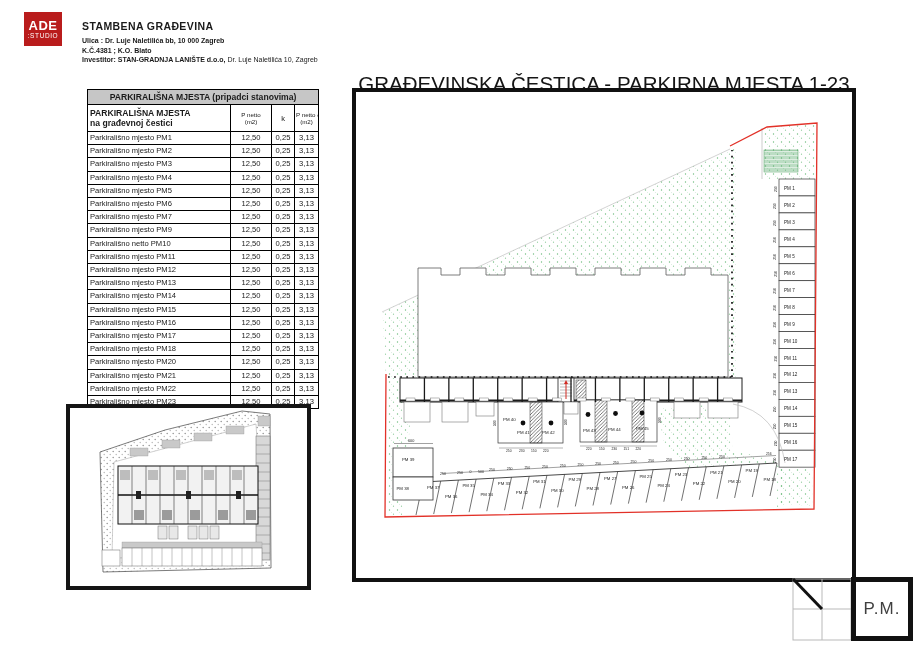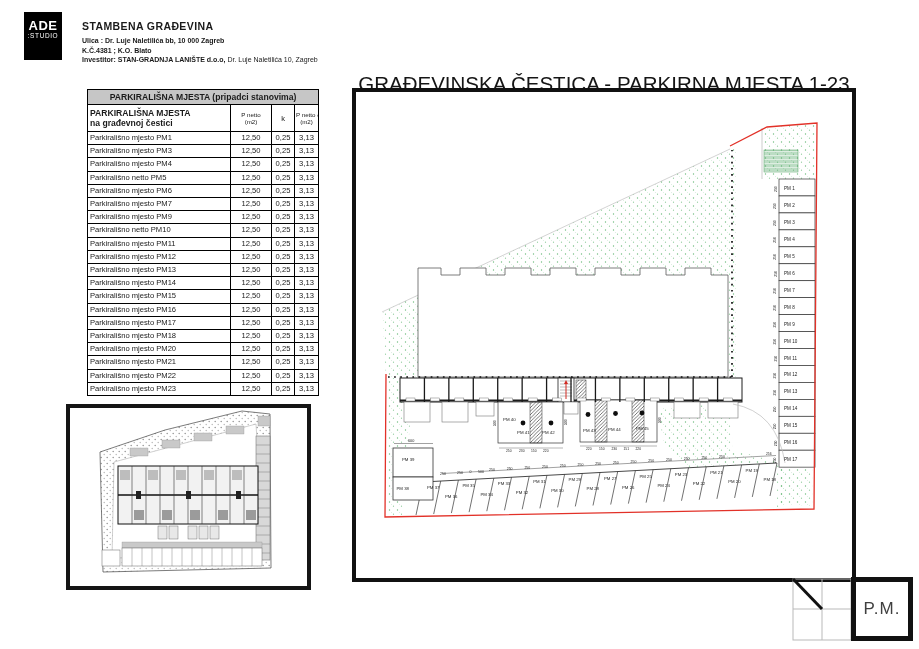--- a/index.html
+++ b/index.html
@@ -1,18 +1,18 @@
 <!DOCTYPE html>
 <html><head>
 <meta charset="utf-8">
 <style>
   html,body{margin:0;padding:0;background:#fff;}
   body{width:919px;height:649px;position:relative;font-family:"Liberation Sans",sans-serif;color:#1a1a1a;overflow:hidden;}
   
-  .logo{position:absolute;left:24px;top:12px;width:38px;height:48px;background:#000000;color:#fff;text-align:center;}
+  .logo{position:absolute;left:24px;top:12px;width:38px;height:34px;background:#b91c1c;color:#fff;text-align:center;}
   .logo .l1{font-size:13px;font-weight:bold;letter-spacing:.5px;margin-top:7px;line-height:13px;}
   .logo .l2{font-size:6.5px;letter-spacing:.6px;line-height:8px;}
   .hdr{position:absolute;left:82px;top:20px;width:300px;}
   .hdr .t{font-size:10.5px;font-weight:bold;letter-spacing:.4px;margin-bottom:4px;}
   .hdr .a{font-size:7px;font-weight:bold;line-height:9.5px;}
   .hdr .a .reg{font-weight:normal;}
   .title{position:absolute;left:352px;top:42px;width:504px;text-align:center;font-size:20.5px;color:#151515;white-space:nowrap;margin-top:30px;}
   
   .tablewrap{position:absolute;left:71px;top:89px;padding-left:16px;}
   table{border-collapse:collapse;table-layout:fixed;width:231px;}
@@ -74,37 +74,43 @@
   </thead>
   <tbody>
 
       <tr>
         <td class="c1">Parkirališno mjesto PM1</td>
         <td class="c2">12,50</td>
         <td class="c3">0,25</td>
         <td class="c4">3,13</td>
       </tr>
 
+      <tr>
+        <td class="c1">Parkirališno mjesto PM2</td>
+        <td class="c2">12,50</td>
+        <td class="c3">0,25</td>
+        <td class="c4">3,13</td>
+      </tr>
 
       <tr>
         <td class="c1">Parkirališno mjesto PM3</td>
         <td class="c2">12,50</td>
         <td class="c3">0,25</td>
         <td class="c4">3,13</td>
       </tr>
 
       <tr>
         <td class="c1">Parkirališno mjesto PM4</td>
         <td class="c2">12,50</td>
         <td class="c3">0,25</td>
         <td class="c4">3,13</td>
       </tr>
 
       <tr>
-        <td class="c1">Parkirališno netto PM5</td>
+        <td class="c1">Parkirališno mjesto PM5</td>
         <td class="c2">12,50</td>
         <td class="c3">0,25</td>
         <td class="c4">3,13</td>
       </tr>
 
       <tr>
         <td class="c1">Parkirališno mjesto PM6</td>
         <td class="c2">12,50</td>
         <td class="c3">0,25</td>
         <td class="c4">3,13</td>

